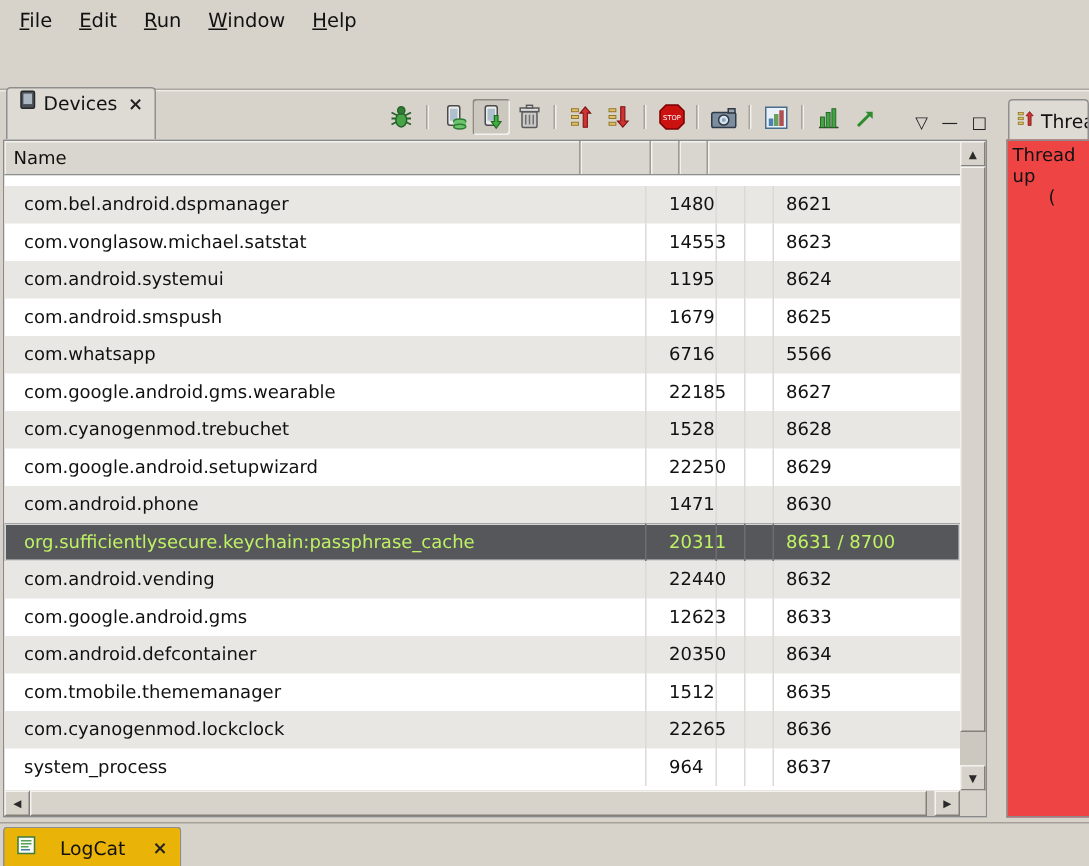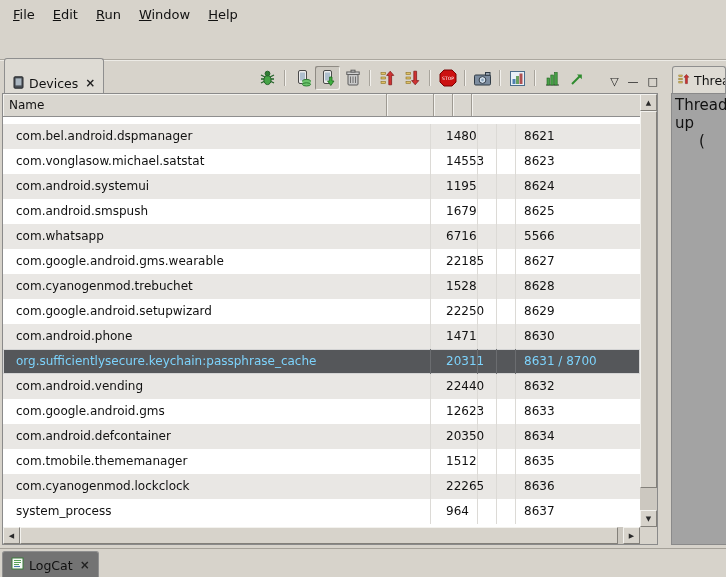--- a/index.html
+++ b/index.html
@@ -7,21 +7,21 @@
     font-family:"DejaVu Sans","Liberation Sans",sans-serif;font-size:12px;color:#111}
   
   .menubar{height:27px;display:flex;align-items:flex-end;padding-left:4px}
   .menu-item{display:inline-block;padding:5px 9px;font-size:13px;cursor:default}
   .menu-item::first-letter{text-decoration:underline}
   .toolbar-strip{height:33px;border-bottom:1px solid #aba79f;box-shadow:0 1px 0 #edebe6}
   
   .main{position:absolute;top:61px;left:0;width:726px;height:486px}
   .devices-panel{position:absolute;left:2px;top:1px;width:662px;height:483px}
   .tabbar{position:absolute;top:0;left:0;right:0;height:31px}
-  .vtab{position:absolute;left:2px;bottom:0;height:27px;display:flex;align-items:flex-start;gap:5px;
+  .vtab{position:absolute;left:2px;bottom:0;height:27px;display:flex;align-items:flex-end;gap:5px;
     padding:17px 8px;background:#dedbd4;border:1px solid #8f8f8f;border-bottom:none;border-radius:3px 3px 0 0}
   .tab-label{font-size:12.5px;white-space:nowrap}
   .tab-close{font-weight:bold;font-size:12px;color:#222;margin-left:2px;cursor:default}
   
   .icons{position:absolute;right:74px;bottom:3px;display:flex;align-items:center}
   .ticon{width:25px;height:24px;display:flex;align-items:center;justify-content:center;border-radius:2px}
   .ticon.pressed{background:#ccc8c0;box-shadow:inset 1px 1px 0 #8f8b84,inset -1px -1px 0 #f4f2ee}
   .tsep{width:0;height:16px;border-left:1px solid #a8a49c;border-right:1px solid #f2f0ec;margin:0 4px}
   .win-controls{position:absolute;right:6px;bottom:6px;display:flex;gap:9px;align-items:center}
   .wc{font-size:11px;color:#222;line-height:1;cursor:default}
@@ -35,47 +35,47 @@
   .h-b2{width:19px}
   .h-port{flex:1;border-right:none}
   .tbody{position:absolute;top:23px;left:0;right:17px;bottom:17px;background:#fff;padding-top:7px;overflow:hidden}
   .row{display:flex;height:25px;line-height:25px}
   .row:nth-child(odd){background:#e9e7e4}
   .row .cn{width:428px;padding-left:13px;overflow:hidden;white-space:nowrap;border-right:1px solid #dcdad6}
   .row .cp{width:47px;padding-left:15px;border-right:1px solid #dcdad6}
   .row .cb{width:19px;border-right:1px solid #dcdad6}
   .row .cb2{width:19px;border-right:1px solid #dcdad6}
   .row .cpt{flex:1;padding-left:8px;white-space:nowrap;overflow:hidden}
-  .row.selected{background:#55575a;color:#7dd3fc;box-shadow:inset 0 0 0 1px #d4d4d4}
+  .row.selected{background:#55575a;color:#bef264;box-shadow:inset 0 0 0 1px #d4d4d4}
   .row.selected .cn,.row.selected .cp,.row.selected .cb,.row.selected .cb2{border-right-color:#6b6d70}
   
   .vscroll{position:absolute;top:0;right:0;width:17px;bottom:17px;background:#ccc8c0}
   .hscroll{position:absolute;left:0;bottom:0;right:17px;height:17px;background:#ccc8c0}
   .corner{position:absolute;right:0;bottom:0;width:17px;height:17px;background:#d7d3cb}
   .sbtn{position:absolute;width:17px;height:17px;background:#d7d3cb;border:1px solid;
     border-color:#f3f2ee #83807a #83807a #f3f2ee;display:flex;align-items:center;justify-content:center;
     font-size:7px;color:#2a2a2a}
   .sb-up{top:0;right:0}.sb-down{bottom:0;right:0}.sb-left{left:0;top:0}.sb-right{right:0;top:0}
   .vthumb{position:absolute;top:17px;right:0;width:17px;height:calc(100% - 56px);background:#d7d3cb;
     border:1px solid;border-color:#f3f2ee #83807a #83807a #f3f2ee}
   .hthumb{position:absolute;left:17px;top:0;height:17px;right:22px;background:#d7d3cb;
     border:1px solid;border-color:#f3f2ee #83807a #83807a #f3f2ee}
   
   .threads-panel{position:absolute;left:671px;top:1px;width:55px;height:483px}
   .threads-tab{position:absolute;left:1px;bottom:0;height:27px;display:flex;align-items:center;gap:4px;
     padding:0 5px;background:#dedbd4;border:1px solid #8f8f8f;border-bottom:none;border-radius:3px 3px 0 0;
     white-space:nowrap;overflow:hidden;max-width:54px}
-  .threads-content{position:absolute;top:31px;left:0;right:0;bottom:0;background:#a3a3a3;
-    border:1px solid #8a8a8a;border-right:none;padding:2px 0 0 3px;font-size:15px;overflow:hidden}
+  .threads-content{position:absolute;top:31px;left:0;right:0;bottom:0;background:#ef4444;
+    border:1px solid #8a8a8a;border-right:none;padding:2px 0 0 3px;font-size:12px;overflow:hidden}
   .tline2{padding-left:24px}
   
   .logcat-bar{position:absolute;top:548px;left:0;width:726px;height:29px;background:#d7d3cb;
     border-top:1px solid #a5a199}
-  .logcat-tab{position:absolute;left:2px;top:2px;height:27px;display:flex;align-items:center;gap:5px;
-    padding:0 8px;background:#737373;border:1px solid #8f8f8f;border-bottom:none;border-radius:3px 3px 0 0}
+  .logcat-tab{position:absolute;left:2px;top:2px;height:27px;display:flex;align-items:center;gap:16px;
+    padding:0 8px;background:#eab308;border:1px solid #8f8f8f;border-bottom:none;border-radius:3px 3px 0 0}
 </style>
 </head>
 <body>
 
 <div class="menubar">
   <span class="menu-item">File</span>
   <span class="menu-item">Edit</span>
   <span class="menu-item">Run</span>
   <span class="menu-item">Window</span>
   <span class="menu-item">Help</span>

